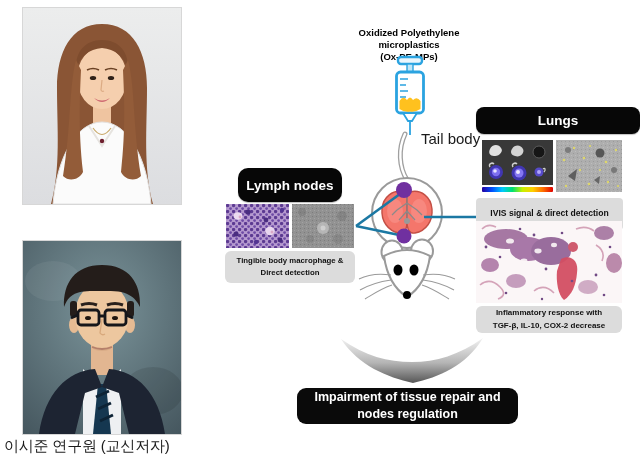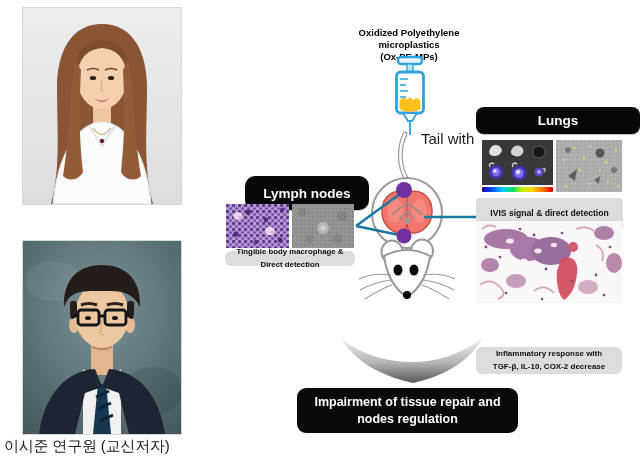--- a/index.html
+++ b/index.html
@@ -112,21 +112,21 @@
   <svg class="abs" style="left:393px;top:55px;" width="34" height="82" viewBox="0 0 34 82">
     <rect x="5" y="2" width="24" height="7" rx="3" fill="#eaf6fd" stroke="#2ba3e0" stroke-width="2.4"></rect>
     <rect x="14" y="9" width="6" height="9" fill="#bfe6f8" stroke="#2ba3e0" stroke-width="1.4"></rect>
     <rect x="3.5" y="17" width="27" height="41" rx="4" fill="#ffffff" stroke="#2ba3e0" stroke-width="2.8"></rect>
     <path d="M7,24 h8 M7,30 h6 M7,36 h8 M7,42 h6" stroke="#2ba3e0" stroke-width="1.4"></path>
     <path d="M6.5,46 Q10,40 14,45 Q17,40 20,45 Q24,41 27.5,46 L27.5,54 Q22,57.5 17,56.5 Q11,57.5 6.5,54 Z" fill="#ffc11e"></path>
     <path d="M10,58 L24,58 L19,66 L15,66 Z" fill="#ffffff" stroke="#2ba3e0" stroke-width="1.8"></path>
     <line x1="17" y1="66" x2="17" y2="80" stroke="#2ba3e0" stroke-width="1.8"></line>
   </svg>
 
-  <div class="abs tail-vein" style="left:421px;top:130px;">Tail with</div>
+  <div class="abs tail-vein" style="left:421px;top:130px;">Tail body</div>
 
   <svg class="abs" style="left:355px;top:125px;" width="105" height="185" viewBox="0 0 105 185">
     <path d="M52,55 C44,42 43,24 50,9" fill="none" stroke="#a0a0a0" stroke-width="5" stroke-linecap="round"></path>
     <path d="M52,55 C44,42 43,24 50,9" fill="none" stroke="#ffffff" stroke-width="2.4" stroke-linecap="round"></path>
     <circle cx="52" cy="88" r="35" fill="#ffffff" stroke="#9a9a9a" stroke-width="2"></circle>
     <g>
       <path d="M49,67 C38,64 28,72 27,84 C26,96 33,106 44,108 C50,109 52,104 52,96 L52,74 C52,69 51,68 49,67 Z" fill="#f4766b" stroke="#c34f45" stroke-width="1.4"></path>
       <path d="M55,67 C66,64 76,72 77,84 C78,96 71,106 60,108 C54,109 52,104 52,96 L52,74 C52,69 53,68 55,67 Z" fill="#f4766b" stroke="#c34f45" stroke-width="1.4"></path>
       <ellipse cx="40" cy="86" rx="8" ry="12" fill="#f9958c" opacity="0.6"></ellipse>
       <ellipse cx="64" cy="86" rx="8" ry="12" fill="#f9958c" opacity="0.6"></ellipse>
@@ -150,21 +150,21 @@
   </svg>
 
   <svg class="abs" style="left:0;top:0;" width="640" height="462" viewBox="0 0 640 462" pointer-events="none">
     <line x1="356" y1="226" x2="404" y2="191" stroke="#1b78a3" stroke-width="2.6"></line>
     <line x1="356" y1="226" x2="404" y2="236" stroke="#1b78a3" stroke-width="2.6"></line>
     <line x1="424" y1="217" x2="478" y2="217" stroke="#1b78a3" stroke-width="2.6"></line>
     <circle cx="404" cy="190" r="8" fill="#7030a0"></circle>
     <circle cx="404" cy="236" r="7.5" fill="#7030a0"></circle>
   </svg>
 
-  <div class="abs black-pill" style="left:245px;top:168px;width:124px;height:34px;font-size:13.5px;margin-top:8px;">
+  <div class="abs black-pill" style="left:238px;top:168px;width:104px;height:34px;font-size:13.5px;">
     <span>Lymph nodes</span>
   </div>
 
   <div class="abs micro" style="left:226px;top:204px;width:63px;height:44px;">
     <svg width="63" height="44" viewBox="0 0 63 44">
       <defs>
         <pattern id="lymphdots" width="6" height="6" patternUnits="userSpaceOnUse">
           <rect width="6" height="6" fill="#b599cf"></rect>
           <circle cx="1.6" cy="1.6" r="1.7" fill="#5c3a92"></circle>
           <circle cx="4.6" cy="4.6" r="1.4" fill="#6d4aa5"></circle>
@@ -196,21 +196,21 @@
       <rect width="62" height="44" fill="url(#noise1)"></rect>
       <circle cx="31" cy="24" r="6" fill="#bcbcbc" opacity="0.85"></circle>
       <circle cx="31" cy="24" r="2.5" fill="#cfcfcf"></circle>
       <circle cx="10" cy="8" r="4" fill="#6f6f6f" opacity="0.4"></circle>
       <circle cx="50" cy="12" r="5" fill="#6f6f6f" opacity="0.4"></circle>
       <circle cx="18" cy="35" r="4" fill="#6f6f6f" opacity="0.35"></circle>
       <circle cx="46" cy="35" r="5" fill="#6f6f6f" opacity="0.35"></circle>
     </svg>
   </div>
 
-  <div class="abs gray-box" style="left:225px;top:251px;width:130px;height:15px;font-size:7.8px;">
+  <div class="abs gray-box" style="left:225px;top:251px;width:130px;height:32px;font-size:7.8px;">
     <div>Tingible body macrophage &amp;</div>
     <div>Direct detection</div>
   </div>
 
   <div class="abs black-pill" style="left:476px;top:107px;width:164px;height:27px;font-size:13.5px;border-radius:8px;">
     <span>Lungs</span>
   </div>
 
   <div class="abs micro" style="left:482px;top:140px;width:71px;height:45px;">
     <svg width="71" height="45" viewBox="0 0 71 45">
@@ -307,34 +307,34 @@
         <circle cx="134" cy="26" r="1.3"></circle>
           <circle cx="44" cy="8" r="1.3"></circle>
           <circle cx="86" cy="12" r="1.3"></circle>
         <circle cx="30" cy="72" r="1.3"></circle>
           <circle cx="128" cy="74" r="1.3"></circle>
           <circle cx="66" cy="78" r="1.2"></circle>
       </g>
     </svg>
   </div>
 
-  <div class="abs gray-box" style="left:476px;top:306px;width:146px;height:27px;font-size:8px;margin-top:41px;">
+  <div class="abs gray-box" style="left:476px;top:306px;width:146px;height:27px;font-size:8px;">
     <div>Inflammatory response with</div>
     <div>TGF-β, IL-10, COX-2 decrease</div>
   </div>
 
   <svg class="abs" style="left:330px;top:334px;" width="165" height="52" viewBox="0 0 165 52">
     <defs>
       <linearGradient id="arrowg" x1="0" y1="0" x2="0" y2="1">
         <stop offset="0" stop-color="#f2f2f2"></stop>
         <stop offset="0.55" stop-color="#b5b5b5"></stop>
         <stop offset="1" stop-color="#565656"></stop>
       </linearGradient>
     </defs>
     <path d="M11,5 C35,22 58,28 82,28 C106,28 129,21 153,4 C136,32 109,43 83,49 C57,43 29,32 11,5 Z" fill="url(#arrowg)"></path>
   </svg>
 
-  <div class="abs conclusion" style="left:297px;top:388px;width:221px;height:45px;">
+  <div class="abs conclusion" style="left:297px;top:388px;width:221px;height:36px;">
     <div>Impairment of tissue repair and</div>
     <div>nodes regulation</div>
   </div>
 
 </div>
 
 </body></html>

